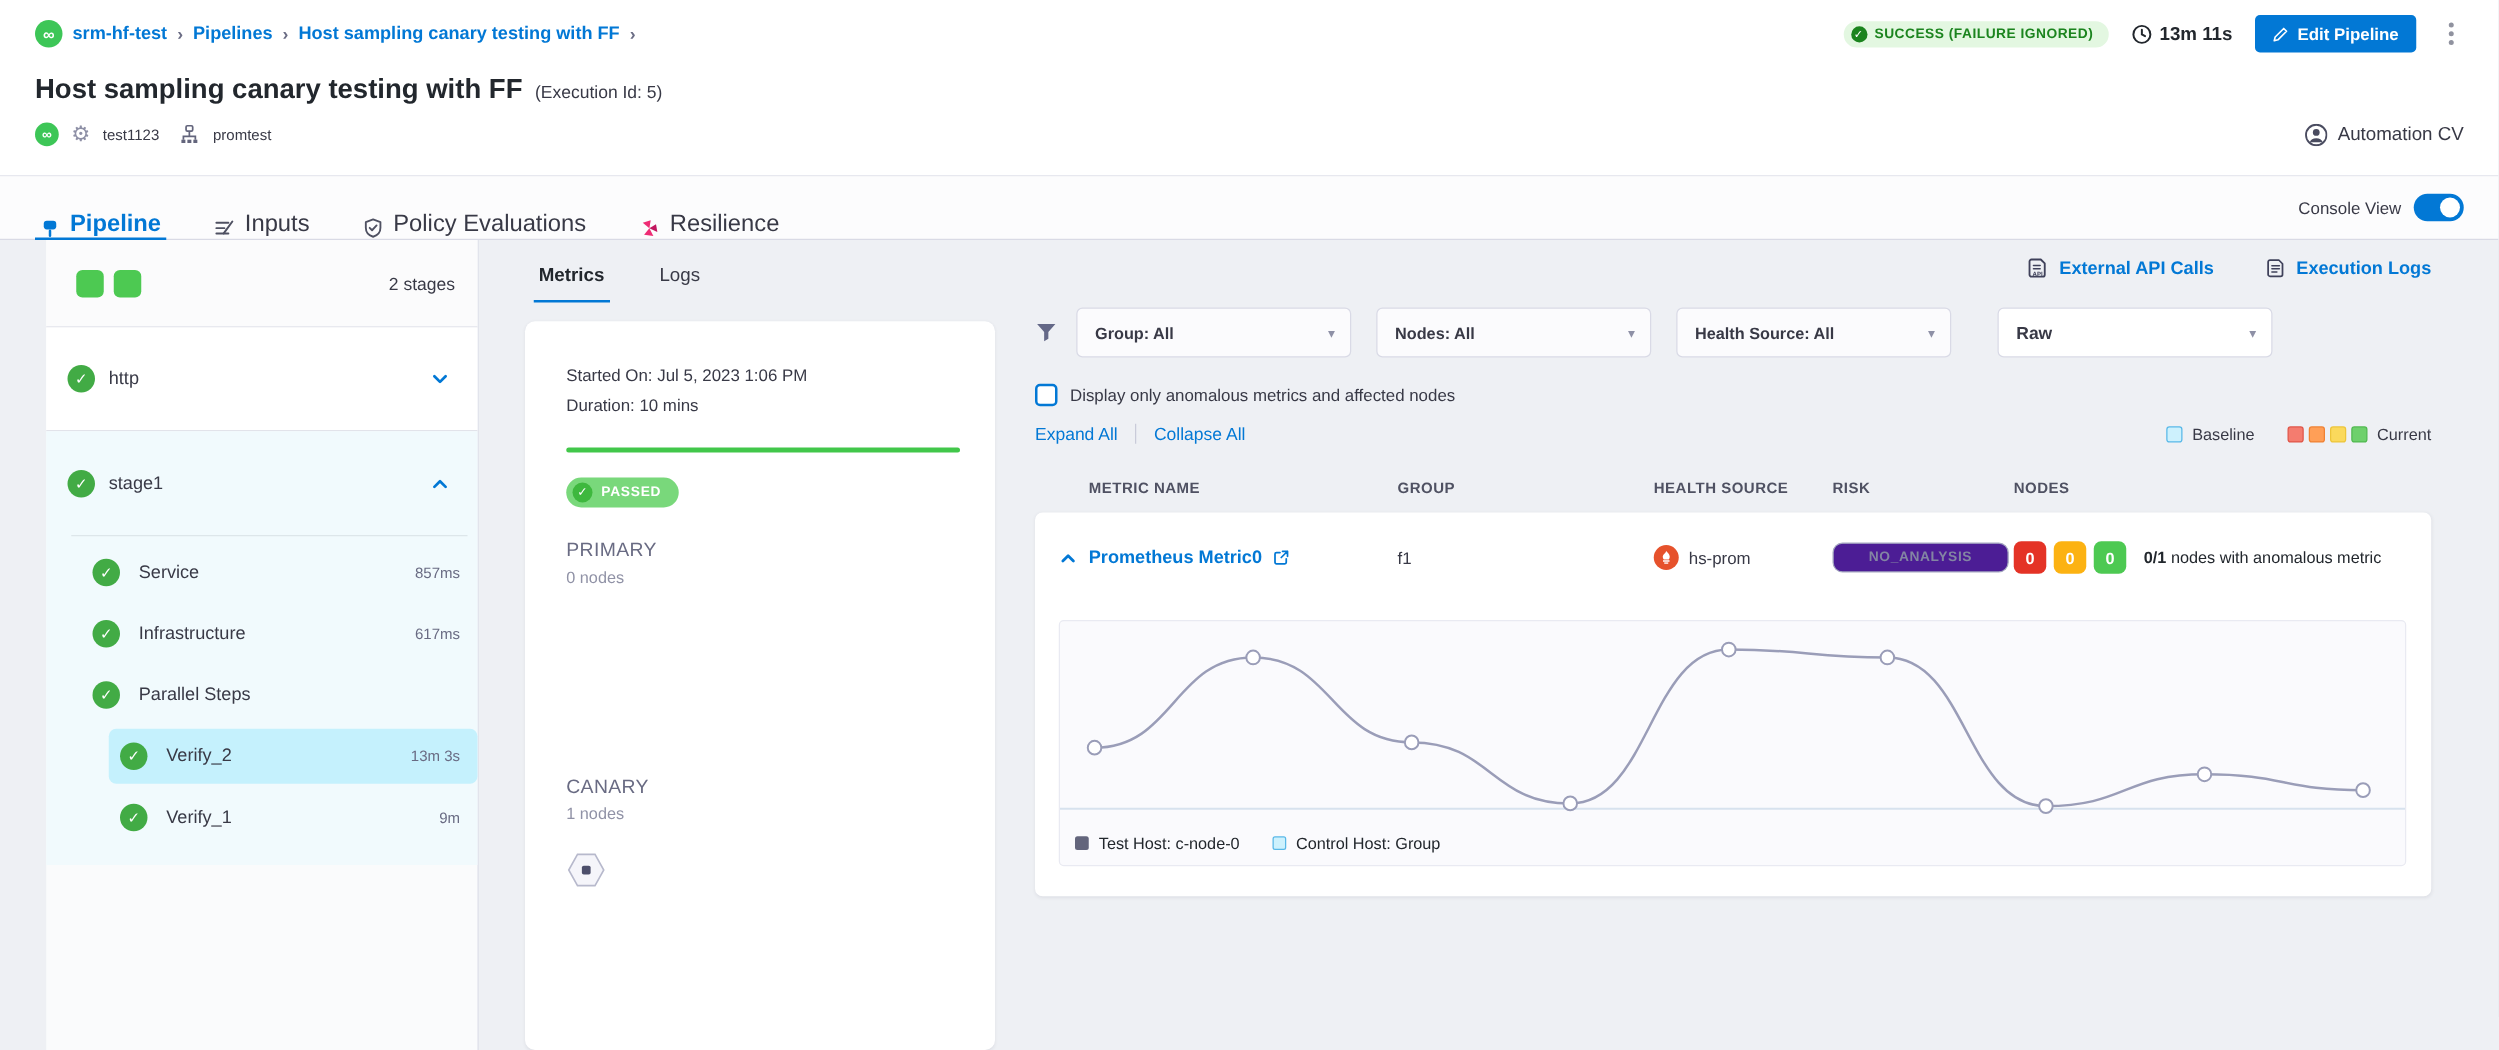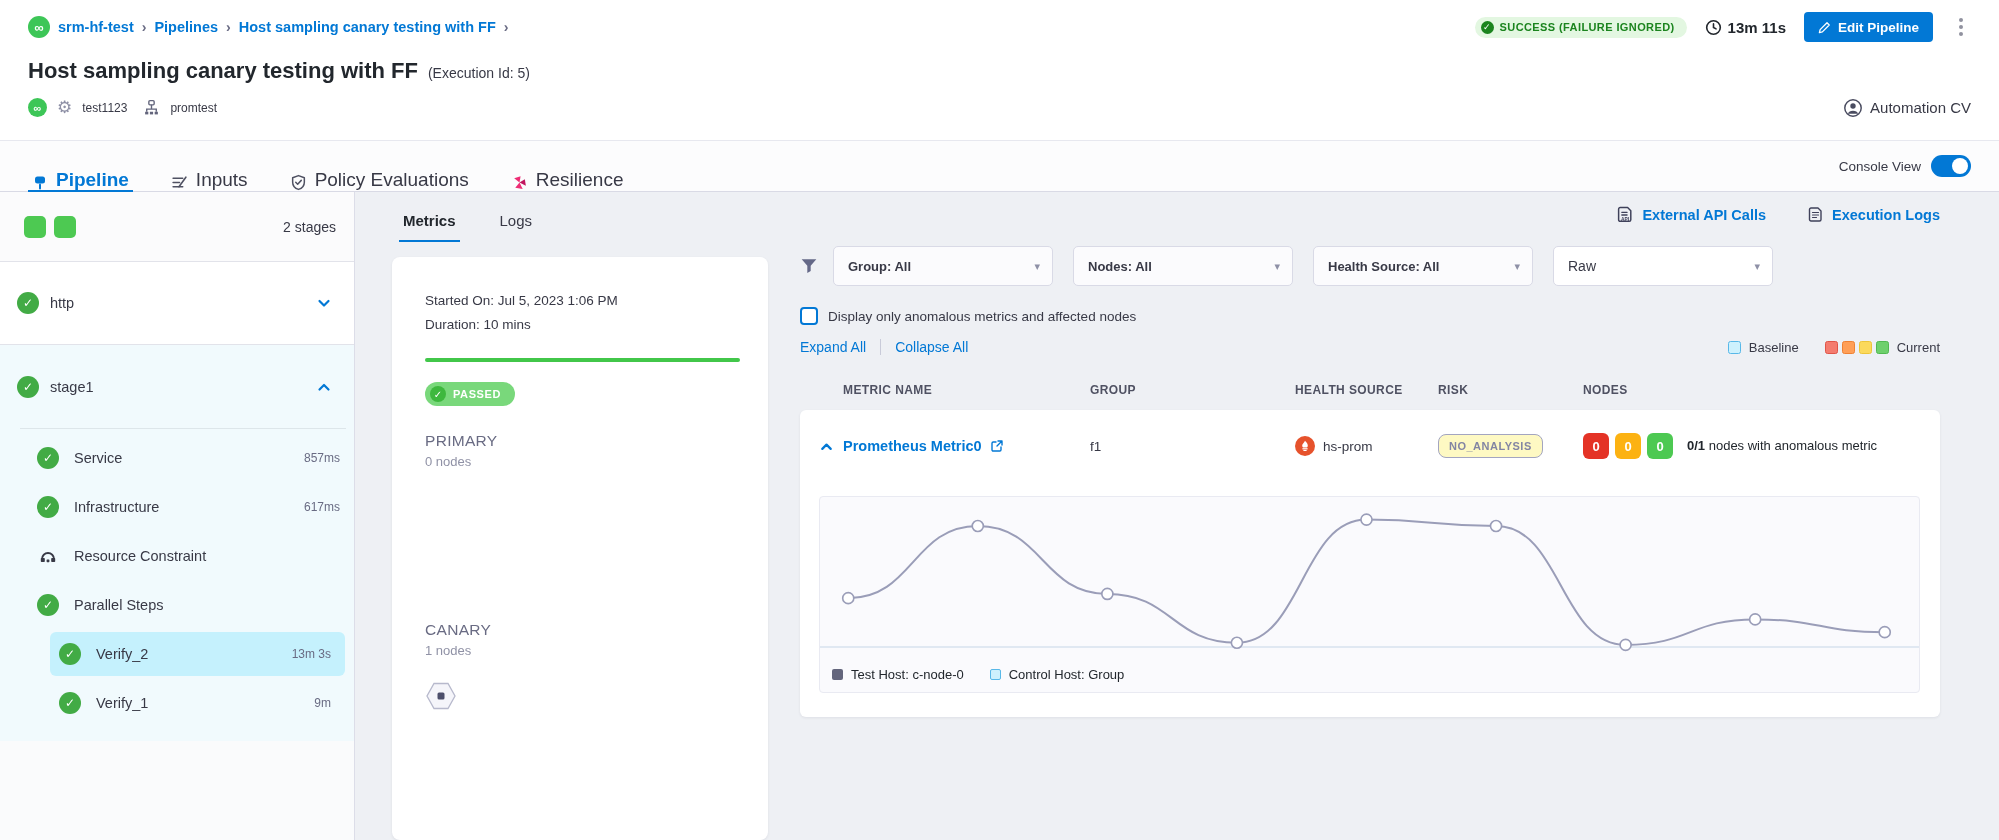--- a/index.html
+++ b/index.html
@@ -37,21 +37,21 @@
   .tab.active::after { content:""; position:absolute; left:0; right:0; bottom:-1px; height:2.5px; background:#0278d5; }
   .tabbar-right { margin-left:auto; display:flex; align-items:center; gap:10px; }
   .console-lbl { font-size:13.5px; color:#383946; }
   .switch { width:40px; height:22px; border-radius:11px; background:#0278d5; position:relative; cursor:pointer; }
   .switch .knob { position:absolute; top:3px; right:3px; width:16px; height:16px; border-radius:50%; background:#fff; }
 
   
   .bodyrow { display:flex; height:648px; }
 
   
-  .sidebar { width:355px; background:#fafbfc; border-right:1px solid #dcdde8; display:flex; flex-direction:column; }
+  .sidebar { width:355px; background:#fafbfc; border-right:1px solid #dcdde8; display:flex; flex-direction:column;margin-left:37px; }
   .sb-summary { height:70px; display:flex; align-items:center; padding:0 18px 0 24px; border-bottom:1px solid #e2e3ea; background:#fbfbfc; }
   .sq { width:22px; height:22px; border-radius:5px; background:#4dc952; margin-right:8px; }
   .sb-count { margin-left:auto; font-size:14px; color:#383946; }
   .sb-stage { height:83px; display:flex; align-items:center; padding:0 22px 0 17px; background:#fff; border-bottom:1px solid #e2e3ea; cursor:pointer; }
   .sb-stage.expanded { background:#f1fafd; border-bottom:none; }
   .chk { width:22px; height:22px; min-width:22px; border-radius:50%; background:#42ab45; color:#fff; display:flex; align-items:center; justify-content:center; font-size:12px; font-weight:700; }
   .sb-stage-lbl { margin-left:11px; font-size:14.5px; color:#383946; }
   .sb-chev { margin-left:auto; display:flex; }
   .sb-steps { background:#f1fafd; padding-bottom:14px; }
   .sb-steps-divider { height:1px; background:#dde6ea; margin:0 8px 4px 20px; }
@@ -80,21 +80,21 @@
   .grp-title.canary { margin-top:152px; }
   .hexwrap { margin-top:24px; }
 
   
   .content { flex:1; padding:14px 59px 0 15px; display:flex; flex-direction:column; }
   .links-row { display:flex; justify-content:flex-end; gap:42px; }
   .toplink { display:flex; align-items:center; gap:8px; color:#0278d5; font-size:14.5px; font-weight:700; cursor:pointer; }
   .filters-row { margin-top:22px; display:flex; align-items:center; }
   .funnel { margin-right:15px; display:flex; }
   .dd { width:220px; height:40px; background:#fbfbfd; border:1px solid #d9dae6; border-radius:5px; display:flex; align-items:center; padding:0 12px 0 14px; margin-right:20px; font-size:13px; font-weight:600; color:#383946; cursor:pointer; }
-  .dd.light { background:#fff; font-weight:400; font-size:14px; }
+  .dd.light { background:#fff; font-weight:700; font-size:14px;margin-left:17px; }
   .dd .dd-chev { margin-left:auto; color:#8e90a6; font-size:11px; }
   .chkbox-row { margin-top:21px; display:flex; align-items:center; gap:10px; }
   .checkbox { width:18px; height:18px; border:2px solid #0278d5; border-radius:4px; background:#fff; cursor:pointer; }
   .chkbox-lbl { font-size:13.5px; color:#383946; }
   .expand-row { margin-top:14px; display:flex; align-items:center; }
   .linklbl { color:#0278d5; font-size:14px; font-weight:500; cursor:pointer; }
   .vdiv { width:1px; height:16px; background:#c9cbd9; margin:0 14px; }
   .legend { margin-left:auto; display:flex; align-items:center; gap:8px; font-size:13px; color:#383946; }
   .lg-sq { width:13px; height:13px; border-radius:2.5px; }
   .lg-baseline { background:#cdf1fd; border:1.5px solid #58b8e8; }
@@ -104,21 +104,21 @@
   .lg-grn { background:#6ed06c; border:1px solid #51b950; }
   .lg-group { display:flex; gap:4px; margin-left:18px; }
 
   .mt-header { margin-top:28px; display:grid; grid-template-columns:24px 247px 205px 143px 145px 1fr; padding:0 20px 0 19px; font-size:12px; font-weight:700; color:#4f5162; letter-spacing:.4px; }
   .mt-card { margin-top:13px; background:#fff; border-radius:6px; box-shadow:0 1px 3px rgba(40,41,61,.08); padding:0 20px 24px 19px; }
   .mt-row { display:grid; grid-template-columns:24px 247px 205px 143px 145px 1fr; align-items:center; min-height:72px; }
   .metric-link { display:flex; align-items:center; gap:8px; color:#0278d5; font-size:14.5px; font-weight:600; cursor:pointer; }
   .cell { font-size:13.5px; color:#383946; }
   .hs-cell { display:flex; align-items:center; gap:8px; }
   .prom-ico { width:20px; height:20px; border-radius:50%; background:#e6522c; display:flex; align-items:center; justify-content:center; }
-  .risk-badge { display:inline-block; border:1.5px solid #a3a5c0; color:#8385a3; border-radius:8px; padding:5px 10px; font-size:11px; font-weight:700; letter-spacing:.5px; background:#fef9c3; }
+  .risk-badge { display:inline-block; border:1.5px solid #a3a5c0; color:#8385a3; border-radius:8px; padding:5px 28px; font-size:11px; font-weight:700; letter-spacing:.5px; background:#4c1d95; }
   .nodes-cell { display:flex; align-items:center; gap:6px; }
   .chip { width:26px; height:26px; border-radius:6px; color:#fff; font-size:13px; font-weight:700; display:flex; align-items:center; justify-content:center; }
   .chip.red { background:#e43326; }
   .chip.amber { background:#fcb212; }
   .chip.green { background:#4dc952; }
   .nodes-sum { margin-left:8px; font-size:13px; color:#22272d; width:210px; line-height:1.45; }
   .nodes-sum b { font-weight:700; }
 
   .chart-panel { margin-top:14px; background:#fafafd; border:1px solid #e9eaf2; border-radius:4px; padding:0 0 10px 0; }
   .chart-panel svg.plot { display:block; width:100%; height:160px; }
@@ -275,32 +275,20 @@
           <span class="step-lbl">Service</span>
           <span class="step-dur">857ms</span>
         </div>
 
         <div class="step">
           <span class="chk">✓</span>
           <span class="step-lbl">Infrastructure</span>
           <span class="step-dur">617ms</span>
         </div>
 
-        <div class="step">
-          <span class="constraint-ico">
-            <svg width="20" height="20" viewBox="0 0 20 20">
-                <path d="M4 13a6 6 0 0 1 12 0" fill="none" stroke="#383946" stroke-width="1.8"></path>
-                <rect x="2.8" y="12" width="4" height="4" rx="0.8" fill="#383946"></rect>
-                <rect x="13.2" y="12" width="4" height="4" rx="0.8" fill="#383946"></rect>
-                <rect x="8.6" y="13.4" width="2.8" height="2.8" rx="0.6" fill="#383946"></rect>
-              </svg>
-          </span>
-          <span class="step-lbl">Resource Constraint</span>
-          <span class="step-dur"></span>
-        </div>
 
         <div class="step">
           <span class="chk">✓</span>
           <span class="step-lbl">Parallel Steps</span>
           <span class="step-dur"></span>
         </div>
 
         <div class="step child">
           <div class="child-inner selected">
             <span class="chk">✓</span>

